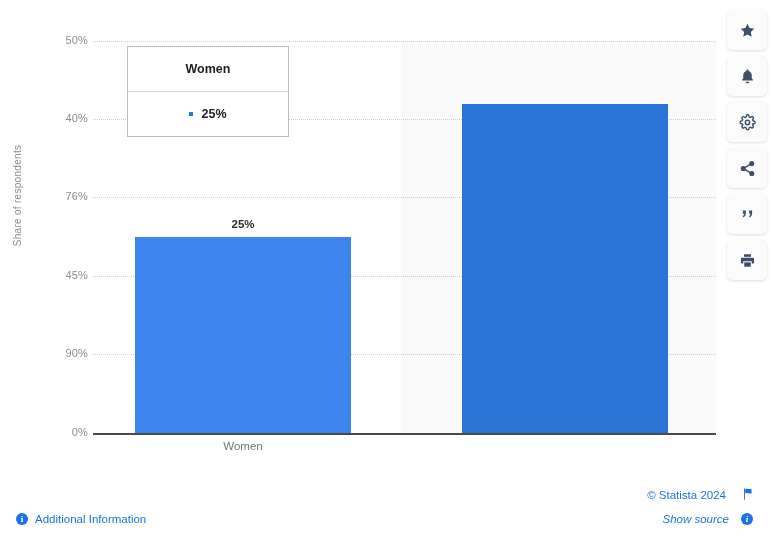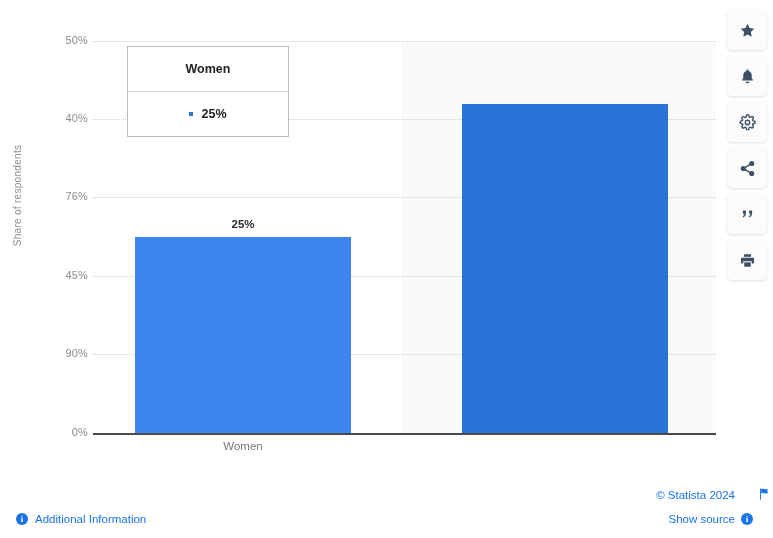--- a/index.html
+++ b/index.html
@@ -199,40 +199,41 @@
   
   #footer {
     position: absolute;
     left: 0;
     top: 470px;
     width: 773px;
     height: 68px;
   }
   #copyright {
     position: absolute;
-    right: 4px;
+    right: 20px;
     top: 18px;
     font-size: 11.5px;
     color: #1a73e8;
     display: flex;
     align-items: center;
-    gap: 23px;
+    gap: 16px;
     white-space: nowrap;
   }
   #show-source {
     position: absolute;
     right: 20px;
     top: 43px;
     font-size: 11.5px;
     color: #1a73e8;
     display: flex;
     align-items: flex-start;
-    gap: 6px;
+    gap: 12px;
     cursor: pointer;
     white-space: nowrap;
+    font-style: italic;
   }
   #additional-information {
     position: absolute;
     left: 16px;
     top: 43px;
     font-size: 11.5px;
     color: #1a73e8;
     display: flex;
     align-items: center;
     gap: 7px;

